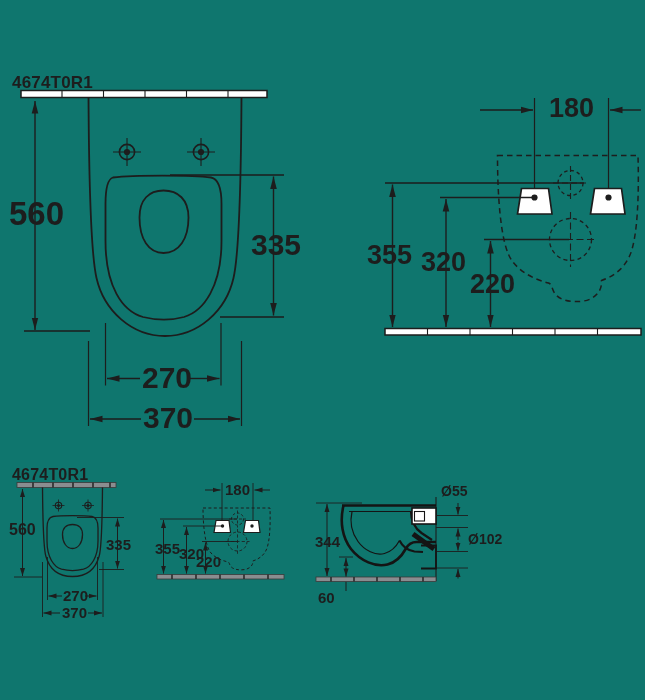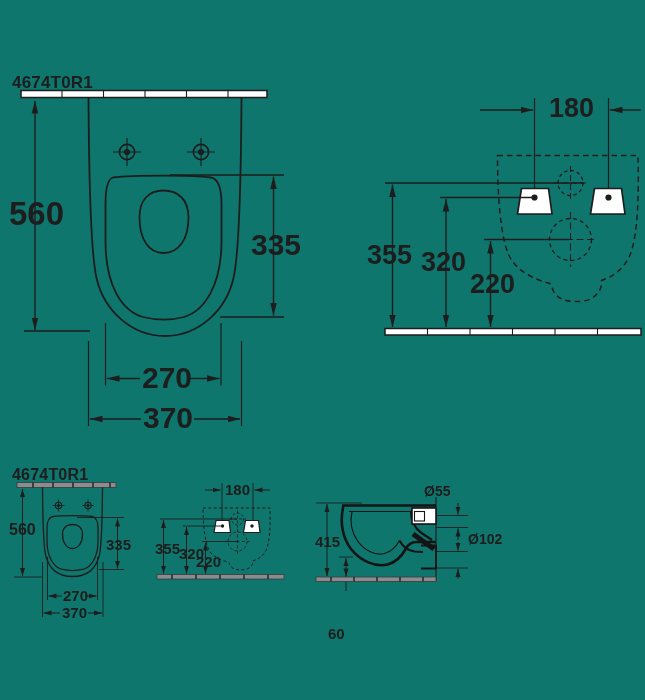--- a/index.html
+++ b/index.html
@@ -215,18 +215,18 @@
   <span class="lbl dim-s" style="left:9px;top:522px;font-size:16px;">560</span>
   <span class="lbl dim-s" style="left:106px;top:537px;">335</span>
   <span class="lbl dim-s" style="left:63px;top:588px;">270</span>
   <span class="lbl dim-s" style="left:62px;top:605px;">370</span>
 
   <span class="lbl dim-s" style="left:225px;top:482px;">180</span>
   <span class="lbl dim-s" style="left:155px;top:541px;">355</span>
   <span class="lbl dim-s" style="left:179px;top:546px;">320</span>
   <span class="lbl dim-s" style="left:196px;top:554px;">220</span>
 
-  <span class="lbl dim-s" style="left:315px;top:534px;">415</span>
-  <span class="lbl dim-xs" style="left:424px;top:484px;">Ø55</span>
+  <span class="lbl dim-s" style="left:315px;top:534px;">344</span>
+  <span class="lbl dim-xs" style="left:441px;top:484px;">Ø55</span>
   <span class="lbl dim-xs" style="left:436px;top:532px;margin-left:32px;">Ø102</span>
-  <span class="lbl dim-s" style="left:328px;top:590px;margin-top:36px;">60</span>
+  <span class="lbl dim-s" style="left:318px;top:590px;">60</span>
 
 </div>
 
 </body></html>

